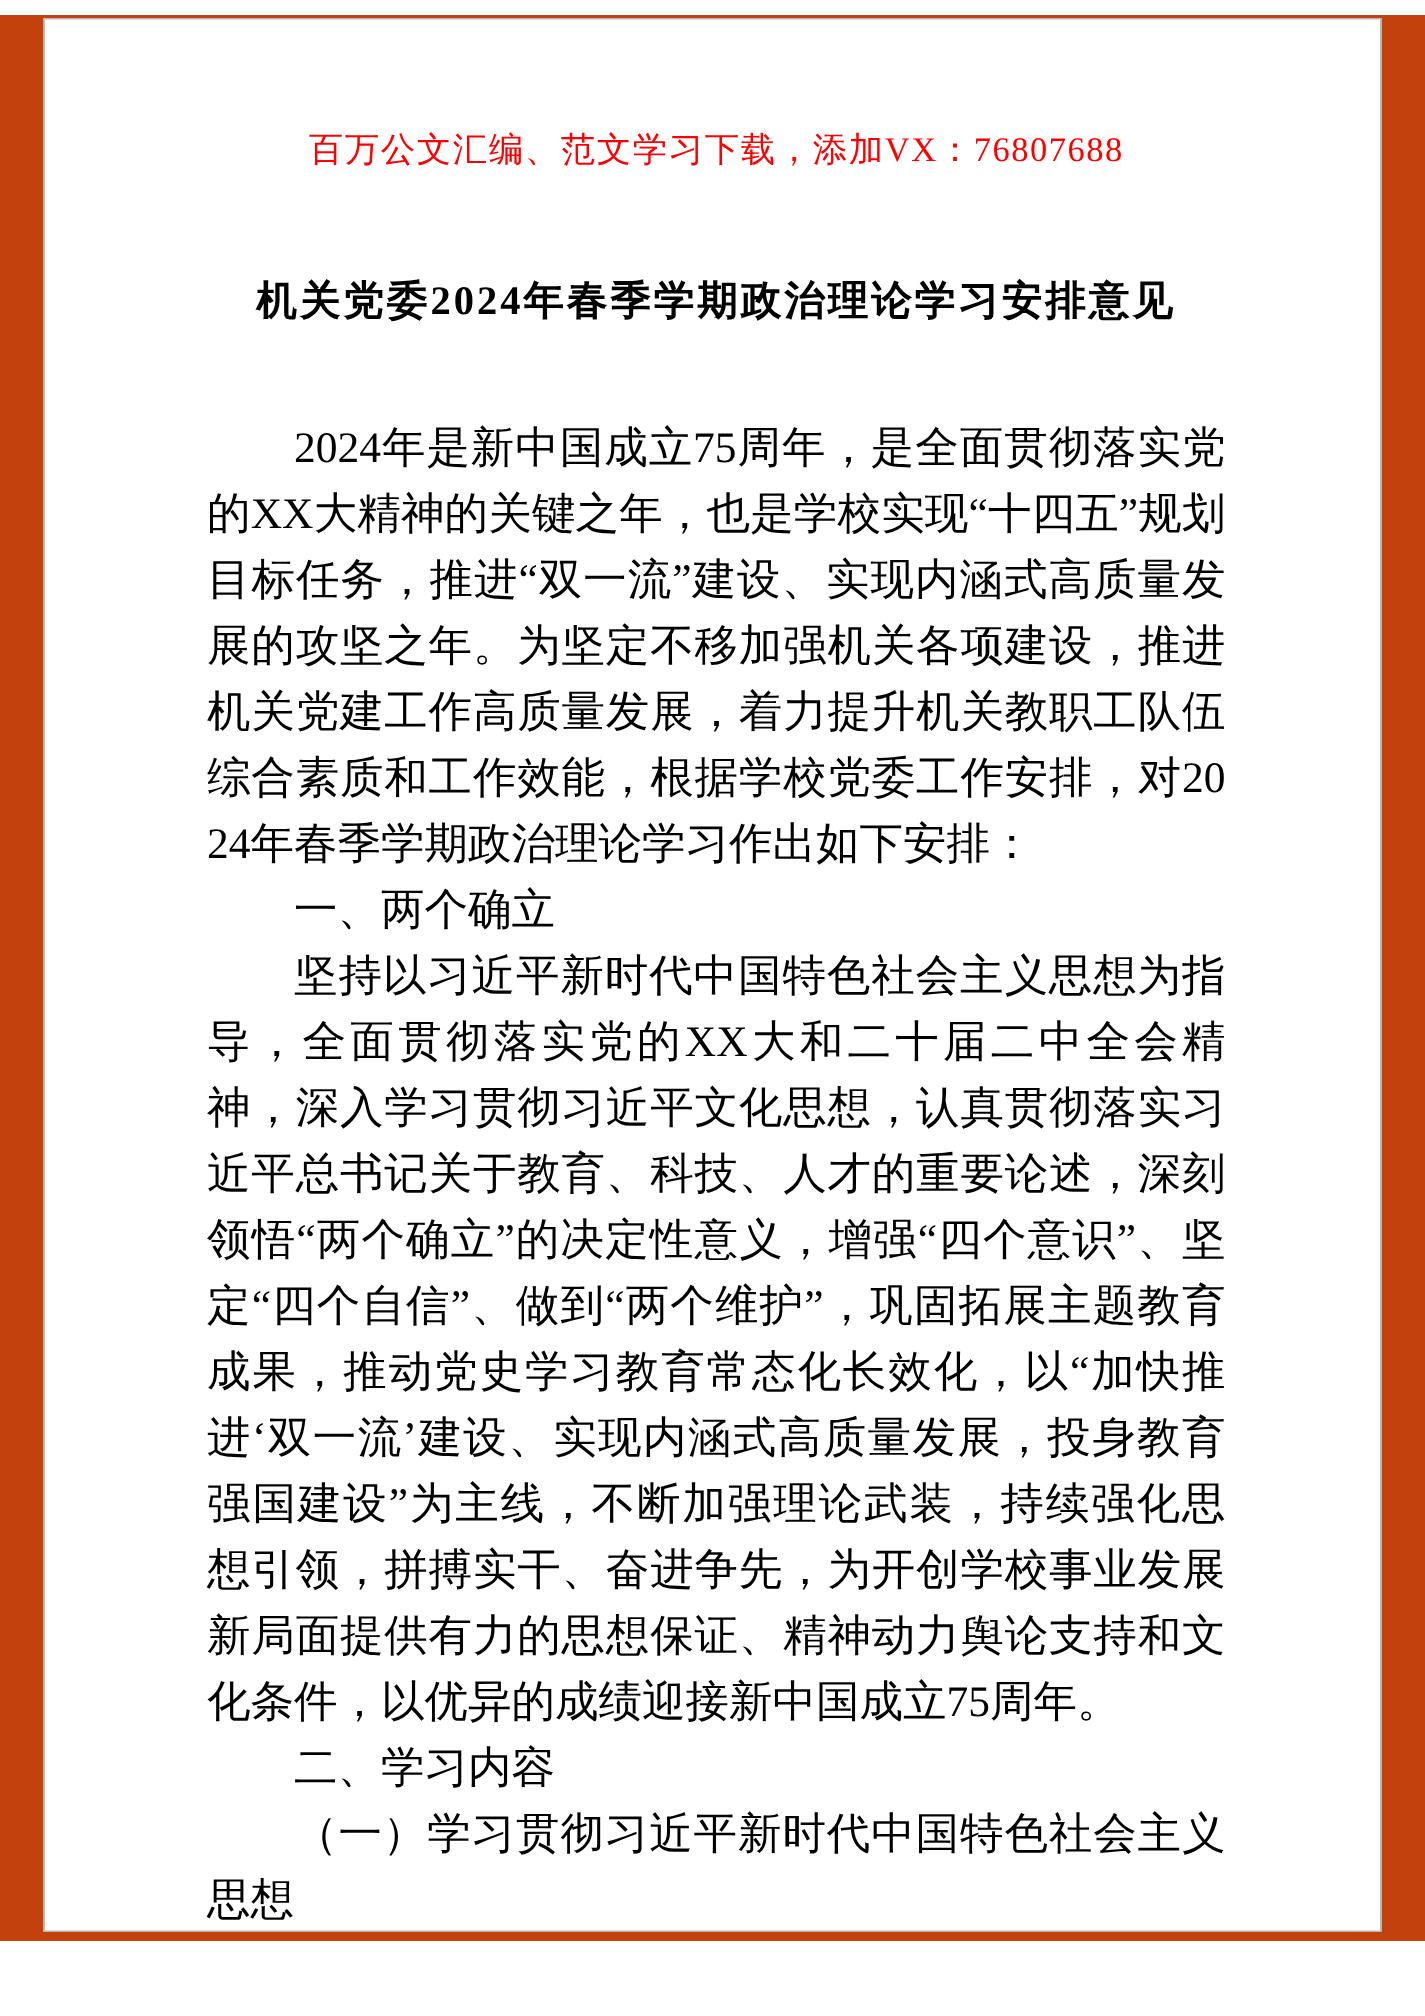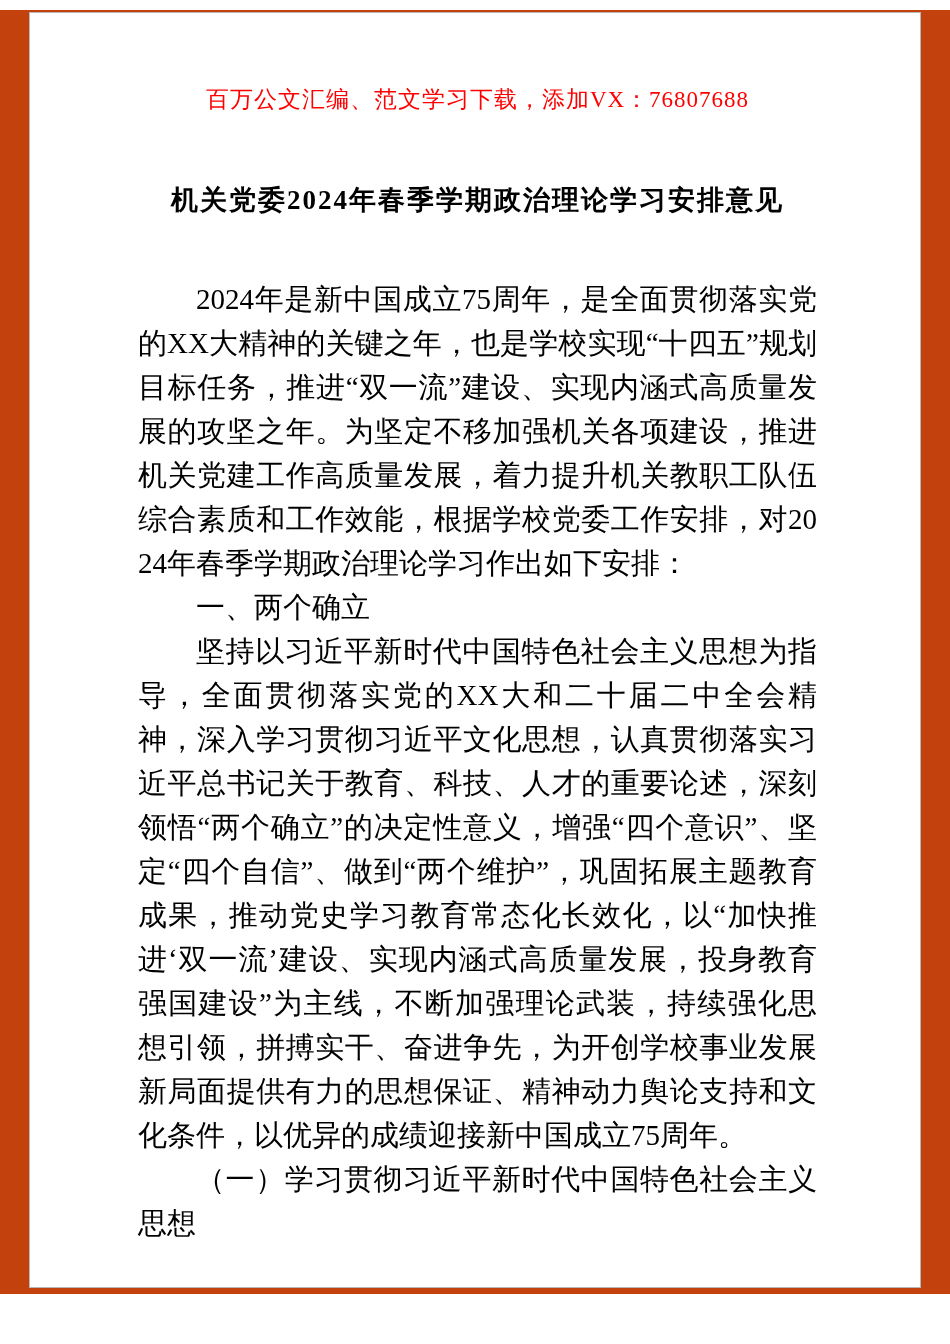--- a/index.html
+++ b/index.html
@@ -57,16 +57,17 @@
 <body>
 
 <div class="sheet">
   <div class="sheet-inner">
     <div class="notice" style="color: rgb(255, 0, 0);">百万公文汇编、范文学习下载，添加VX：76807688</div>
     <h1 class="doc-title">机关党委2024年春季学期政治理论学习安排意见</h1>
     <div class="doc-body">
         <p class="para body">2024年是新中国成立75周年，是全面贯彻落实党的XX大精神的关键之年，也是学校实现“十四五”规划目标任务，推进“双一流”建设、实现内涵式高质量发展的攻坚之年。为坚定不移加强机关各项建设，推进机关党建工作高质量发展，着力提升机关教职工队伍综合素质和工作效能，根据学校党委工作安排，对2024年春季学期政治理论学习作出如下安排：</p>
         <p class="para section">一、两个确立</p>
         <p class="para body">坚持以习近平新时代中国特色社会主义思想为指导，全面贯彻落实党的XX大和二十届二中全会精神，深入学习贯彻习近平文化思想，认真贯彻落实习近平总书记关于教育、科技、人才的重要论述，深刻领悟“两个确立”的决定性意义，增强“四个意识”、坚定“四个自信”、做到“两个维护”，巩固拓展主题教育成果，推动党史学习教育常态化长效化，以“加快推进‘双一流’建设、实现内涵式高质量发展，投身教育强国建设”为主线，不断加强理论武装，持续强化思想引领，拼搏实干、奋进争先，为开创学校事业发展新局面提供有力的思想保证、精神动力舆论支持和文化条件，以优异的成绩迎接新中国成立75周年。</p>
+        <p class="para section">二、学习内容</p>
         <p class="para subsection">（一）学习贯彻习近平新时代中国特色社会主义思想</p>
       </div>
   </div>
 </div>
 
 </body></html>

